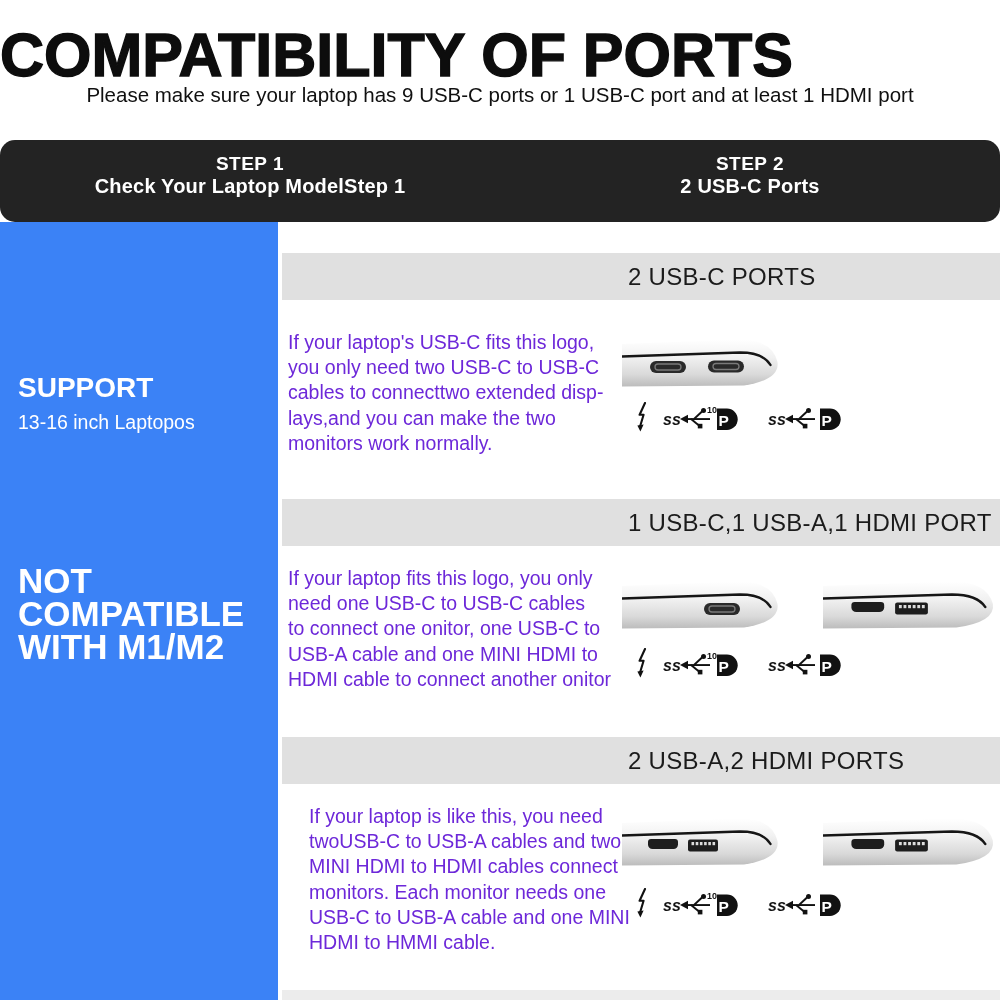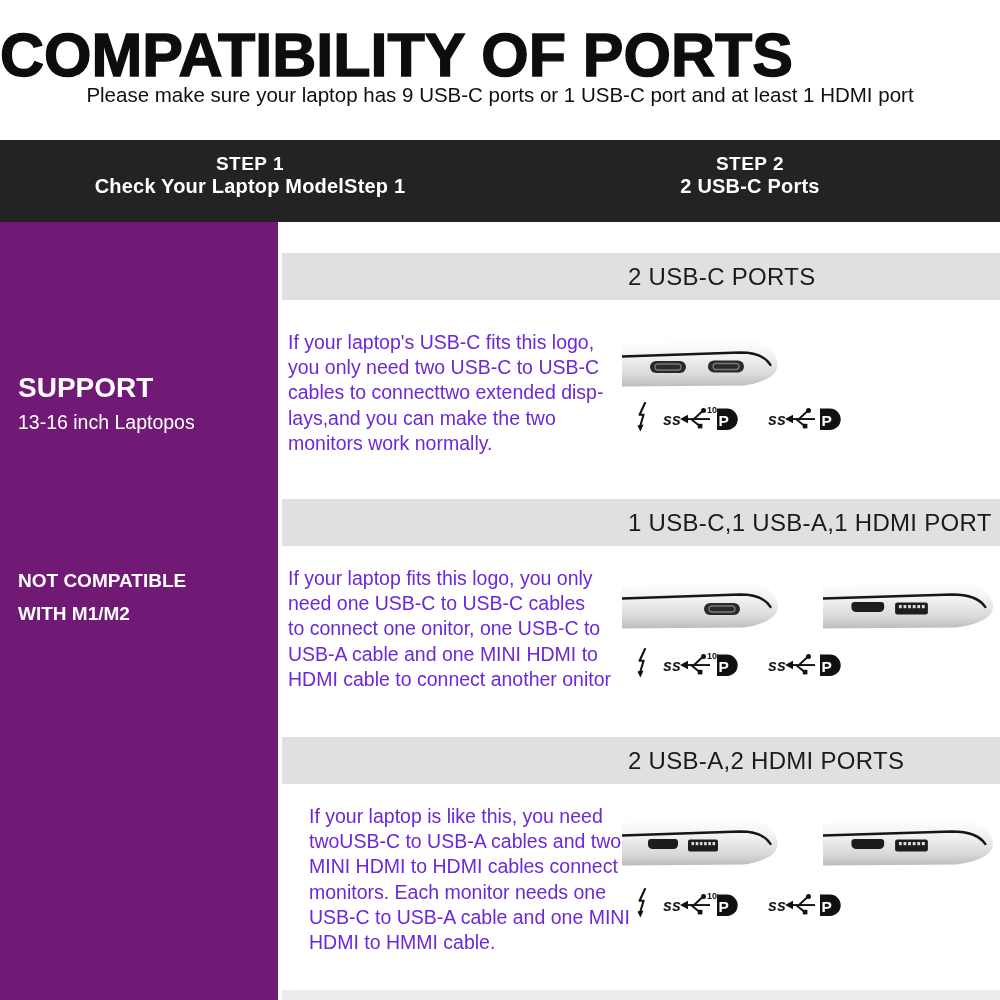--- a/index.html
+++ b/index.html
@@ -17,34 +17,34 @@
     letter-spacing:0px; color:#0d0d0d;
     -webkit-text-stroke:1.4px #0d0d0d;
   }
   .subtitle {
     position:absolute; top:83px; left:0; width:1000px;
     text-align:center; font-size:20.5px; color:#101010;
   }
   
   .step-bar {
     position:absolute; top:140px; left:0; width:1000px; height:82px;
-    background:#232323; display:flex;
+    background:#232323; display:flex;border-radius:15px;
   }
   .step-col { width:50%; text-align:center; color:#ffffff; padding-top:13px; }
   .step-label { font-size:19px; font-weight:700; letter-spacing:0.5px; }
   .step-caption { font-size:20px; font-weight:700; letter-spacing:0.2px; }
   
   .sidebar {
     position:absolute; top:222px; left:0; width:278px; height:778px;
-    background:#701a75; color:#ffffff;
+    background:#3b82f6; color:#ffffff;
   }
   .support-title { position:absolute; top:372px; left:18px; font-size:28px; font-weight:700; }
   .support-caption { position:absolute; top:411px; left:18px; font-size:19.5px; font-weight:400;text-align:center; }
   .warning-text {
-    position:absolute; top:564px; left:18px; font-size:19px; font-weight:700;
+    position:absolute; top:564px; left:18px; font-size:35px; font-weight:700;
     line-height:33px; white-space:pre-line;
   }
   
   
   .section-bar {
     position:absolute; left:282px; width:718px; height:47px;
     background:#e0e0e0;
   }
   .section-bar-title {
     position:absolute; left:346px; top:50%; transform:translateY(-50%);

